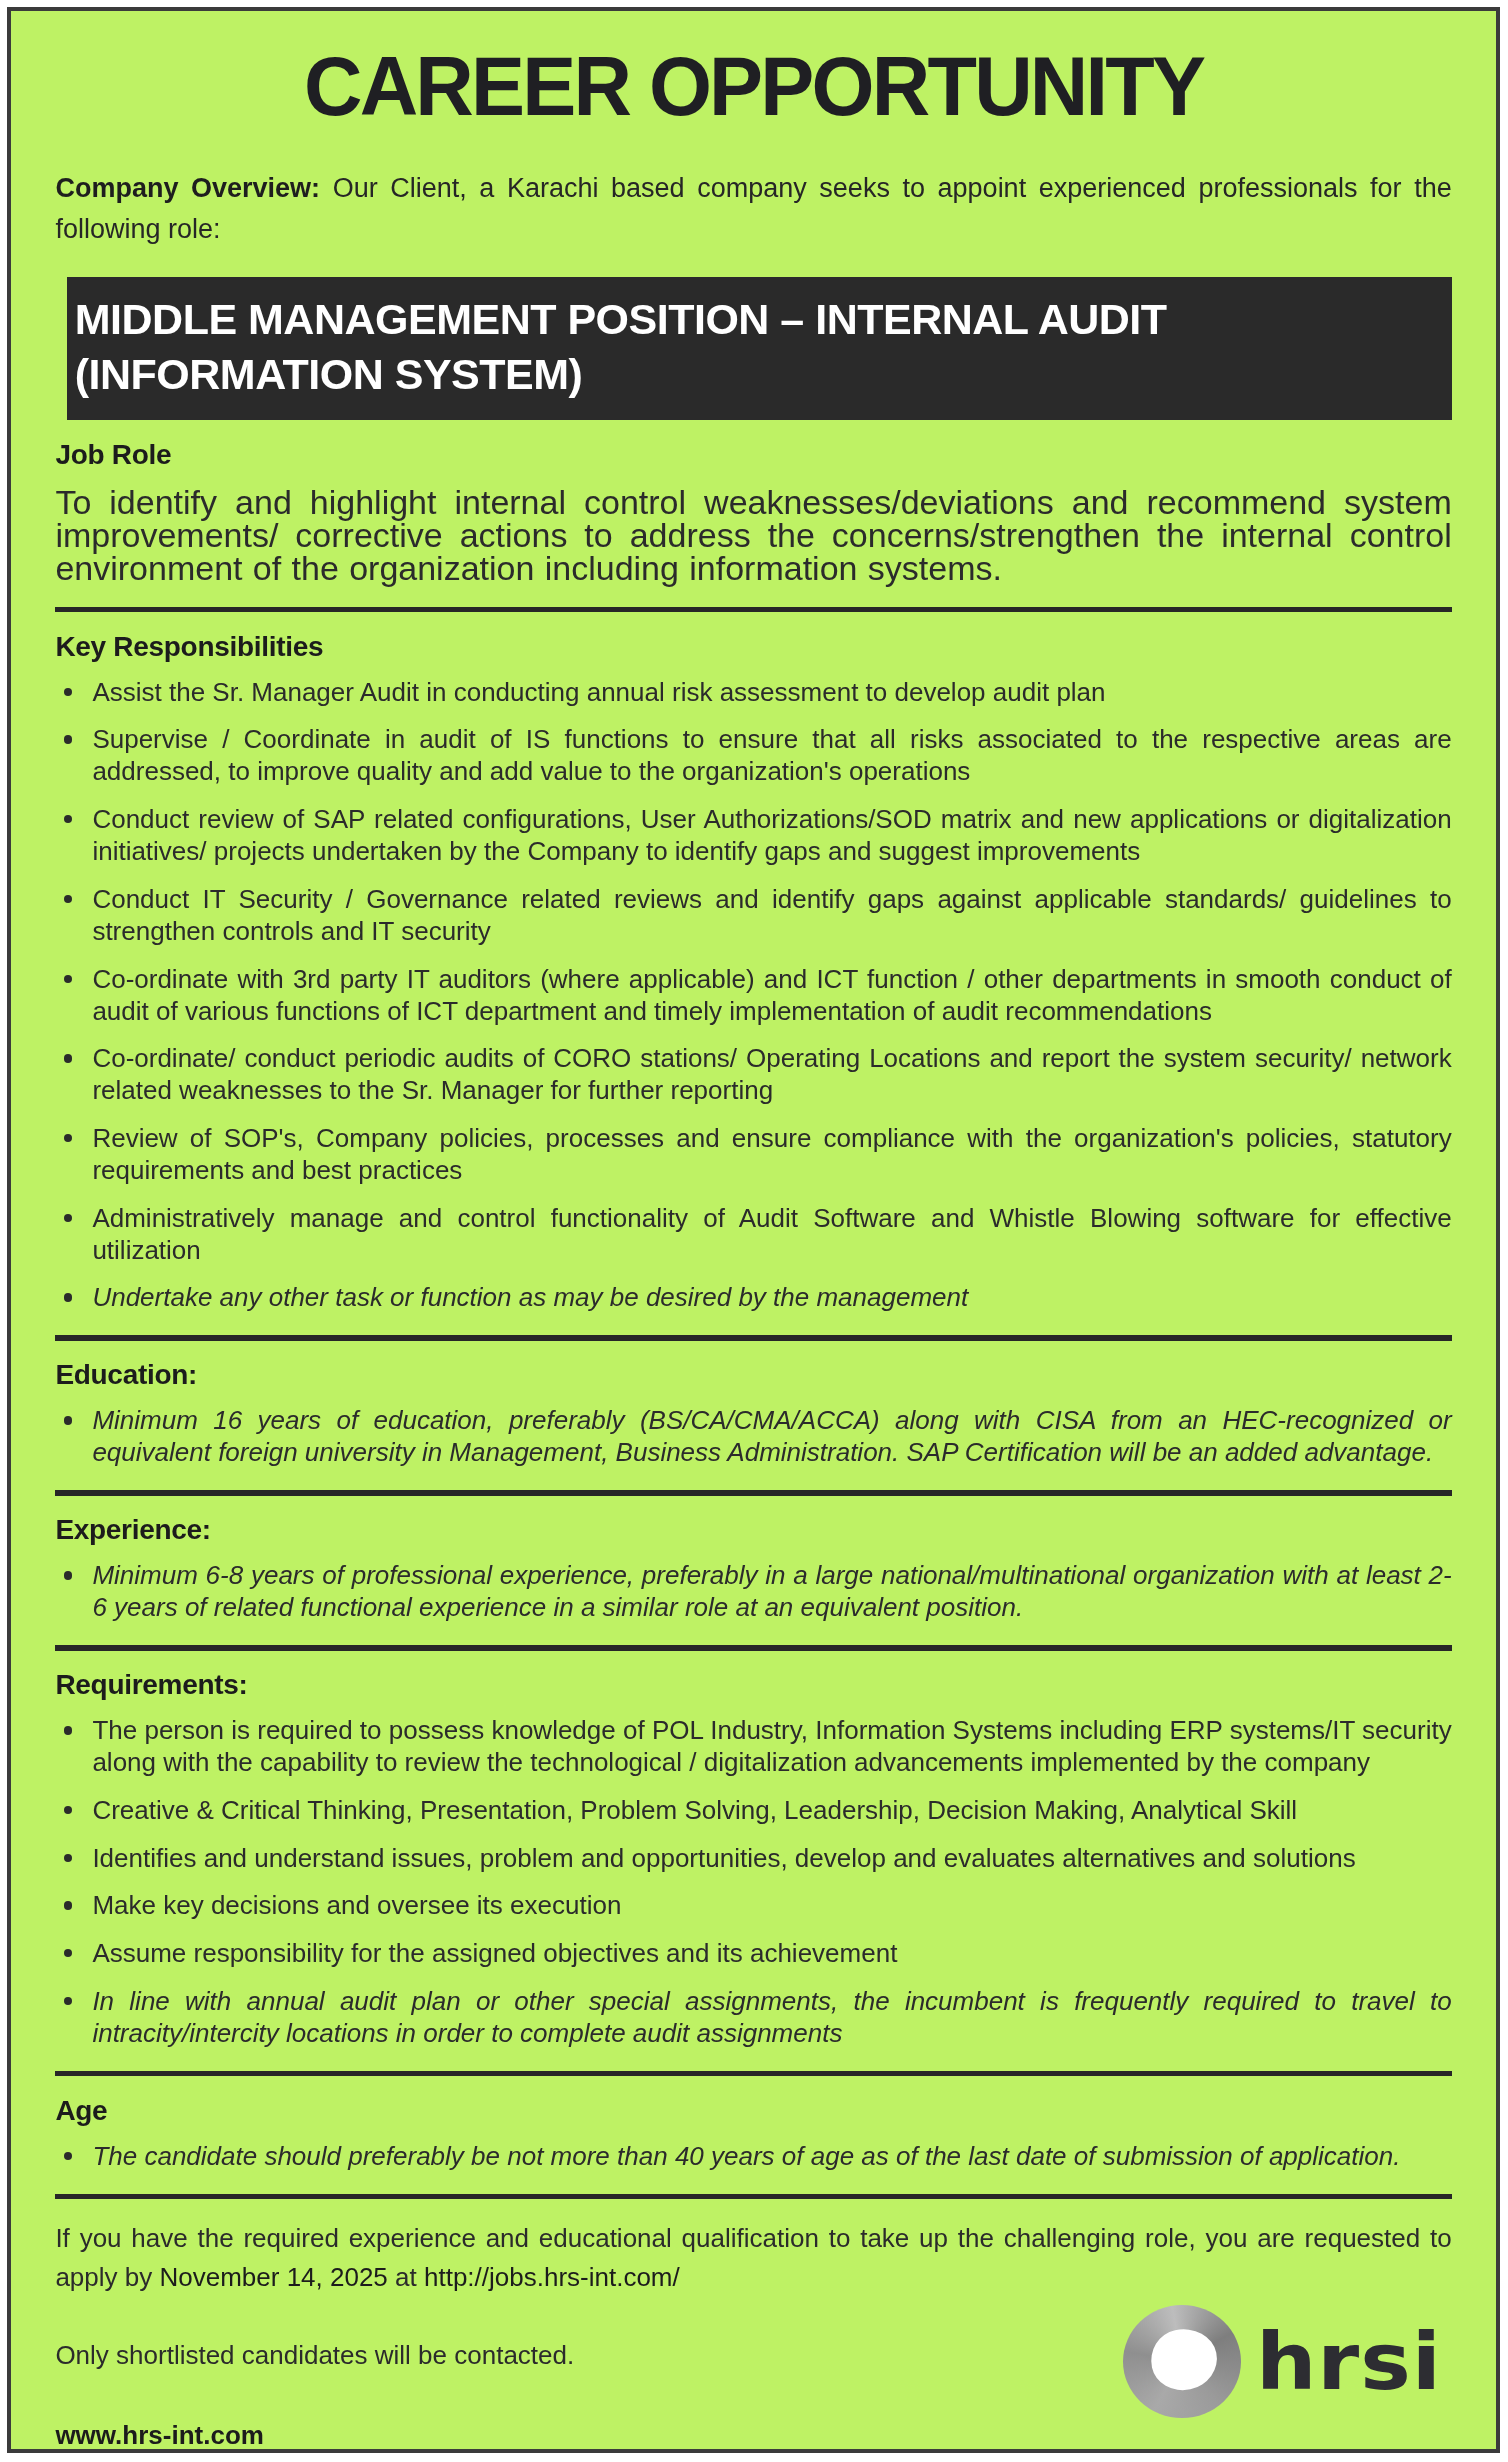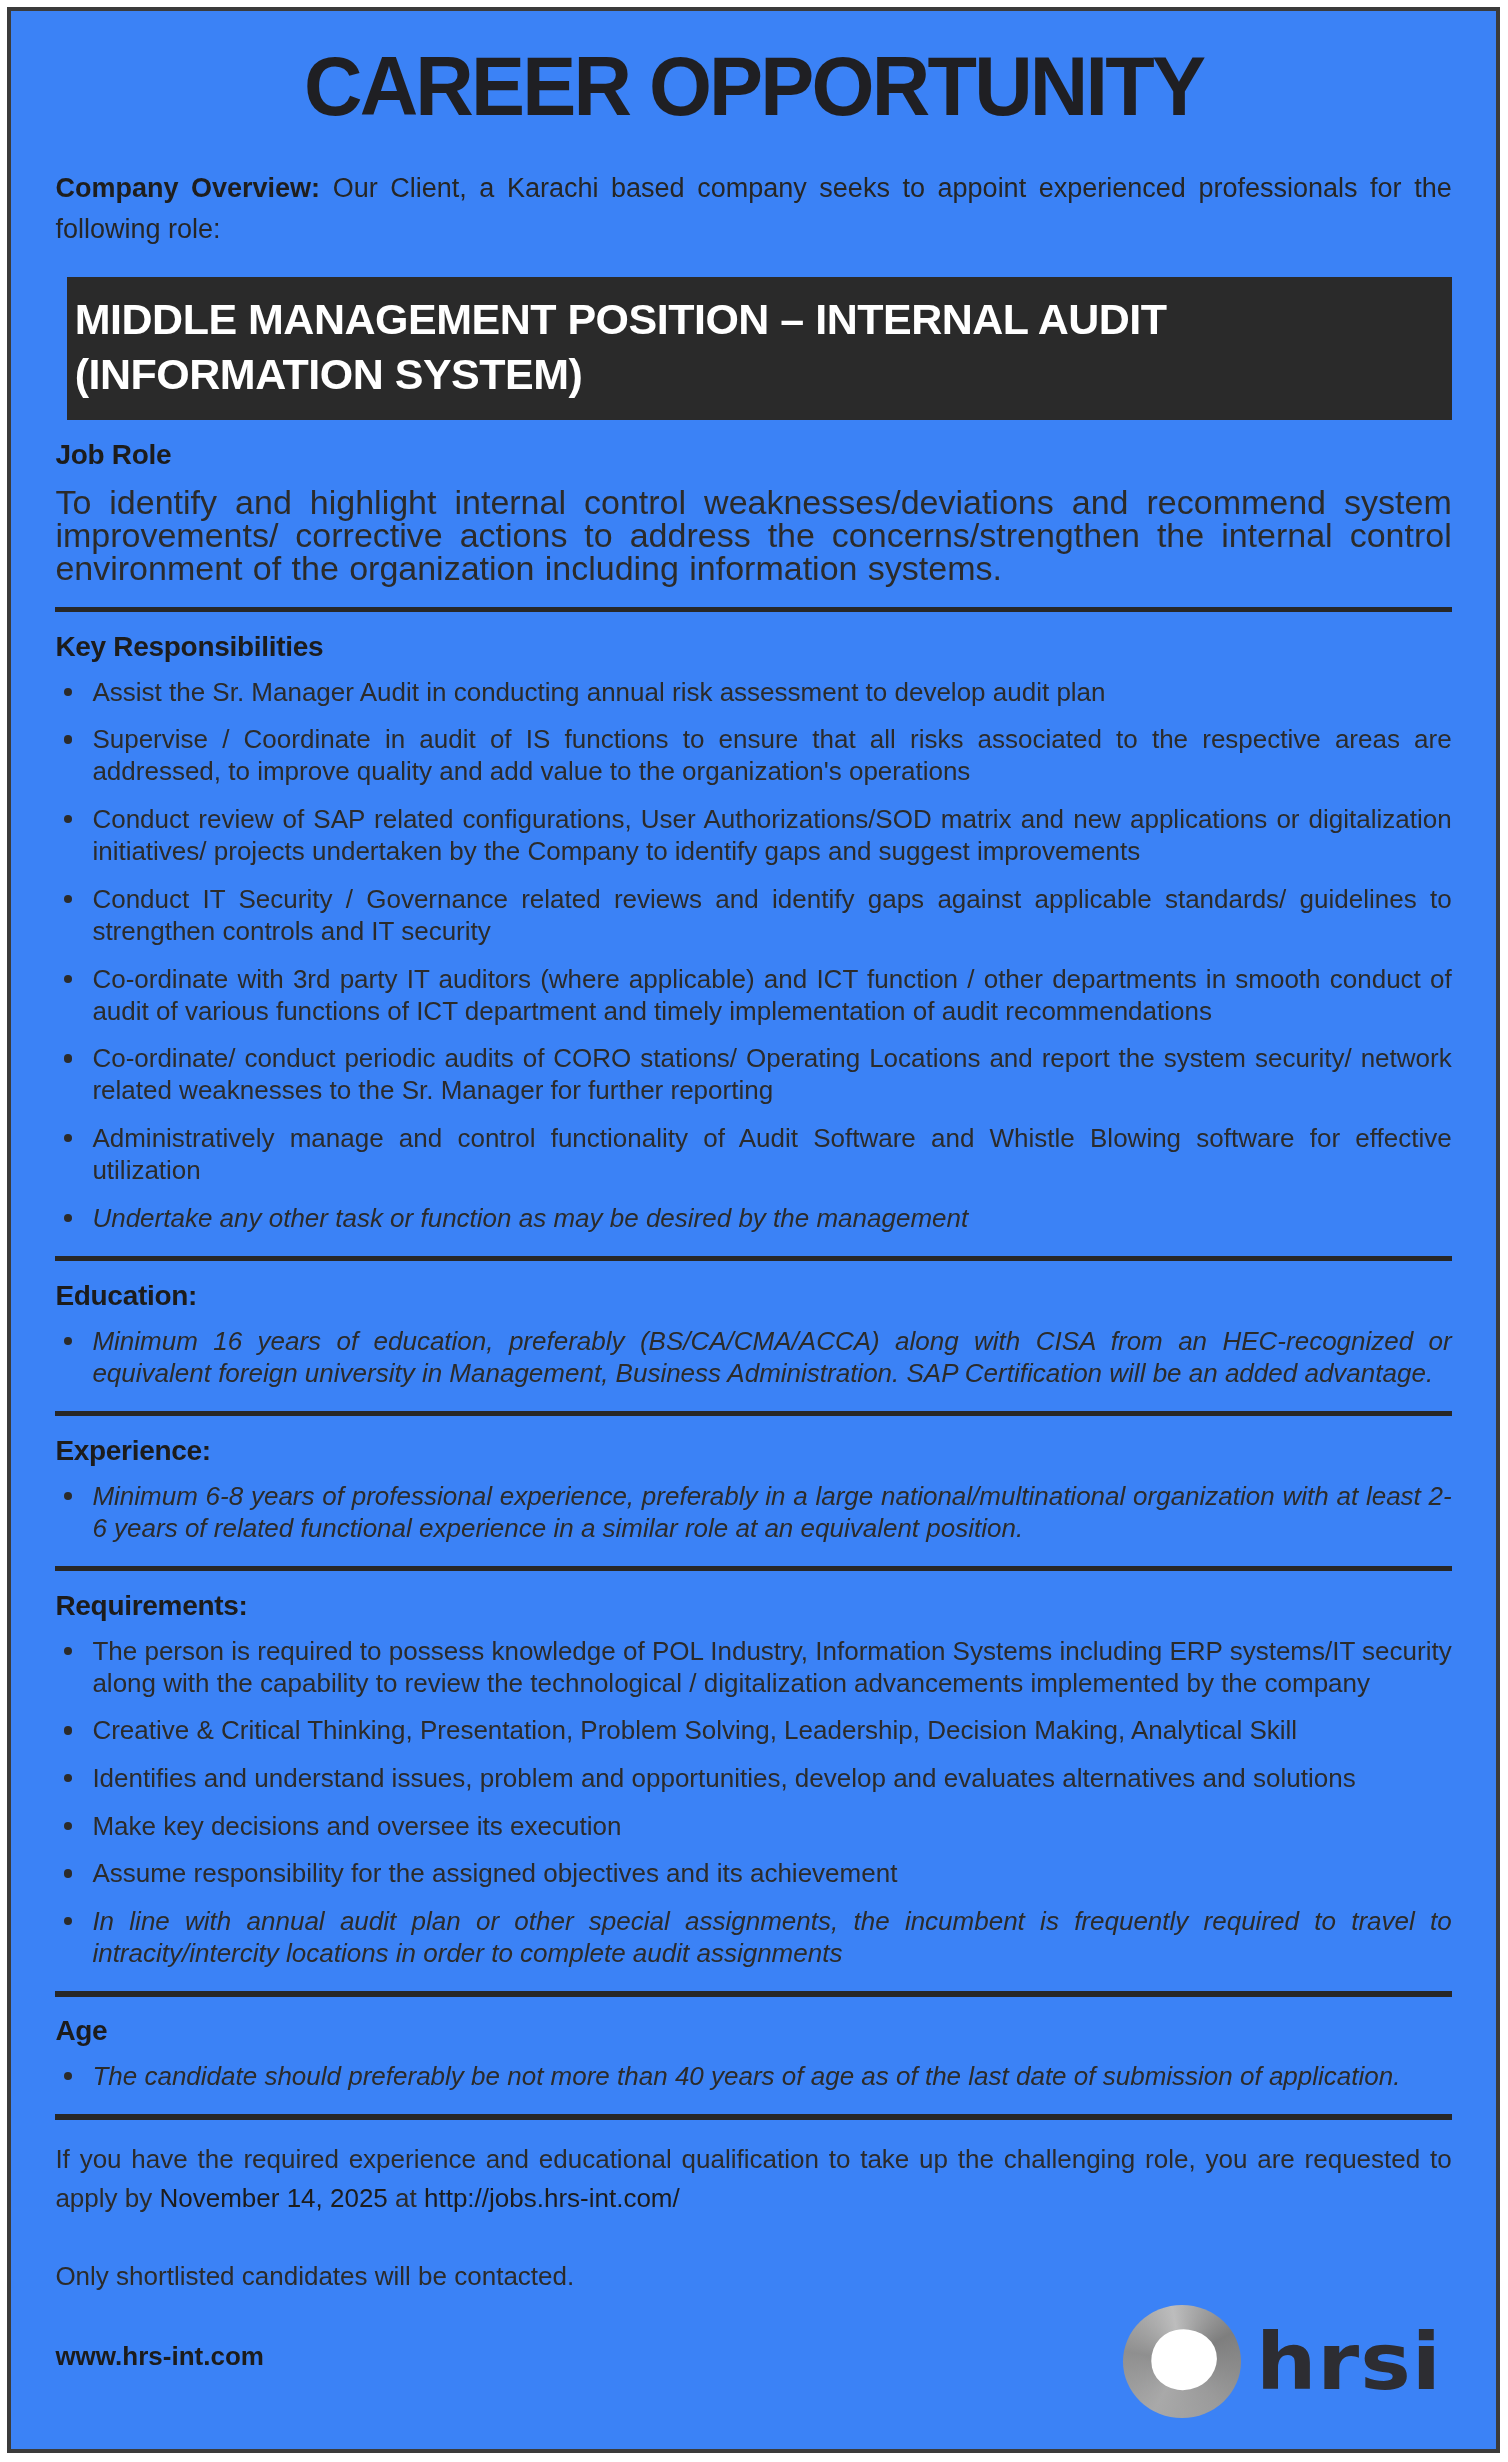--- a/index.html
+++ b/index.html
@@ -3,21 +3,21 @@
 <meta charset="utf-8">
 <style>
   html,body{margin:0;padding:0;background:#e9e9e9;}
   body{
     width:1508px;height:2462px;position:relative;
     font-family:"Liberation Sans","DejaVu Sans",sans-serif;
     color:#2b2b2b;background:#fff;overflow:hidden;
   }
   .frame{
     position:absolute;left:7.4px;top:7.4px;right:8.3px;bottom:9.2px;
-    border:4.6px solid #3b3b3b;background:#3b82f6;
+    border:4.6px solid #3b3b3b;background:#bef264;
     padding:14.8px 44px 24px 44px;box-sizing:border-box;overflow:hidden;
   }
   .page-title{
     margin:11px 0 0 0;text-align:center;
     font-size:81px;line-height:94px;font-weight:bold;
     letter-spacing:-2.8px;color:#1f1f23;
     transform:scaleY(1.04);transform-origin:top center;
     white-space:nowrap;
   }
   .intro{
@@ -109,20 +109,21 @@
   <div class="rule"></div>
   <div class="section">
     <h2 class="section-heading">Key Responsibilities</h2>
     <ul class="bullets">
         <li>Assist the Sr. Manager Audit in conducting annual risk assessment to develop audit plan</li>
         <li>Supervise / Coordinate in audit of IS functions to ensure that all risks associated to the respective areas are addressed, to improve quality and add value to the organization's operations</li>
         <li>Conduct review of SAP related configurations, User Authorizations/SOD matrix and new applications or digitalization initiatives/ projects undertaken by the Company to identify gaps and suggest improvements</li>
         <li>Conduct IT Security / Governance related reviews and identify gaps against applicable standards/ guidelines to strengthen controls and IT security</li>
         <li>Co-ordinate with 3rd party IT auditors (where applicable) and ICT function / other departments in smooth conduct of audit of various functions of ICT department and timely implementation of audit recommendations</li>
         <li>Co-ordinate/ conduct periodic audits of CORO stations/ Operating Locations and report the system security/ network related weaknesses to the Sr. Manager for further reporting</li>
+        <li>Review of SOP's, Company policies, processes and ensure compliance with the organization's policies, statutory requirements and best practices</li>
         <li>Administratively manage and control functionality of Audit Software and Whistle Blowing software for effective utilization</li>
         <li>Undertake any other task or function as may be desired by the management</li>
       </ul>
   </div>
 
   <div class="rule"></div>
   <div class="section">
     <h2 class="section-heading">Education:</h2>
     <ul class="bullets">
         <li>Minimum 16 years of education, preferably (BS/CA/CMA/ACCA) along with CISA from an HEC-recognized or equivalent foreign university in Management, Business Administration. SAP Certification will be an added advantage.</li>

